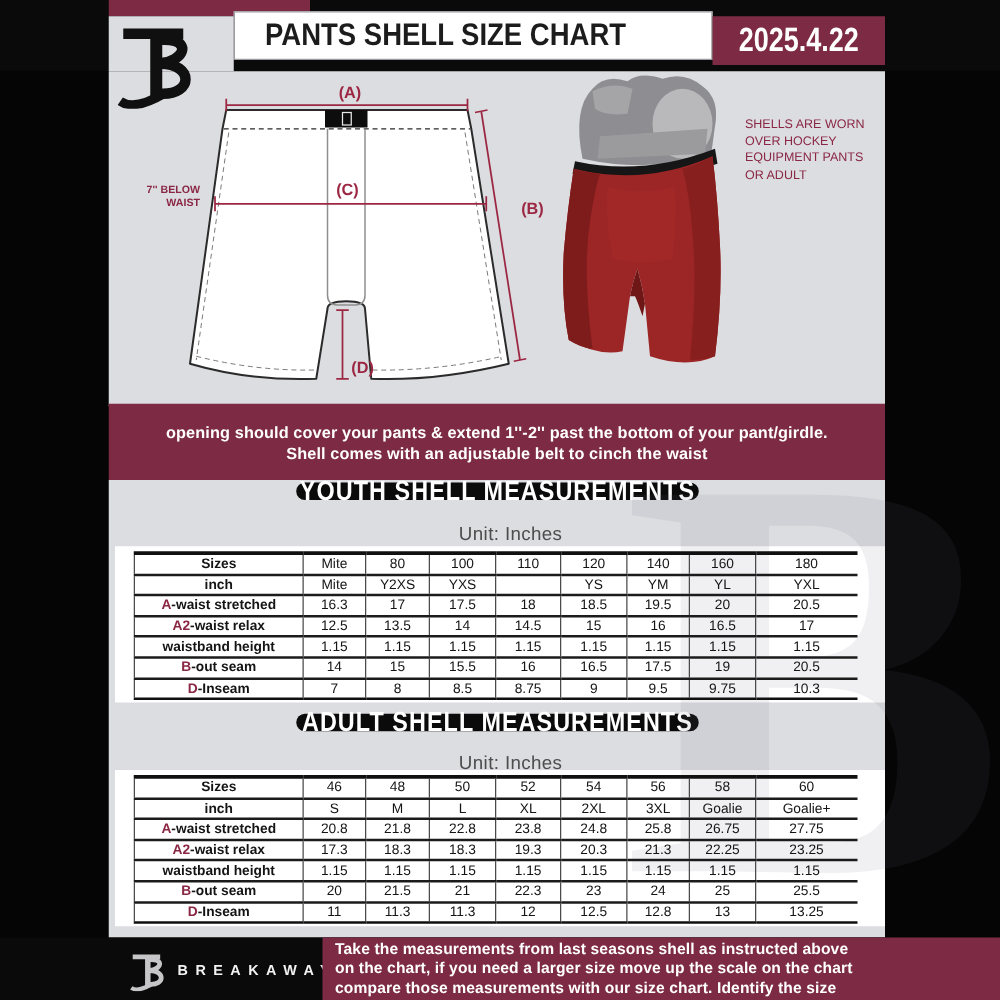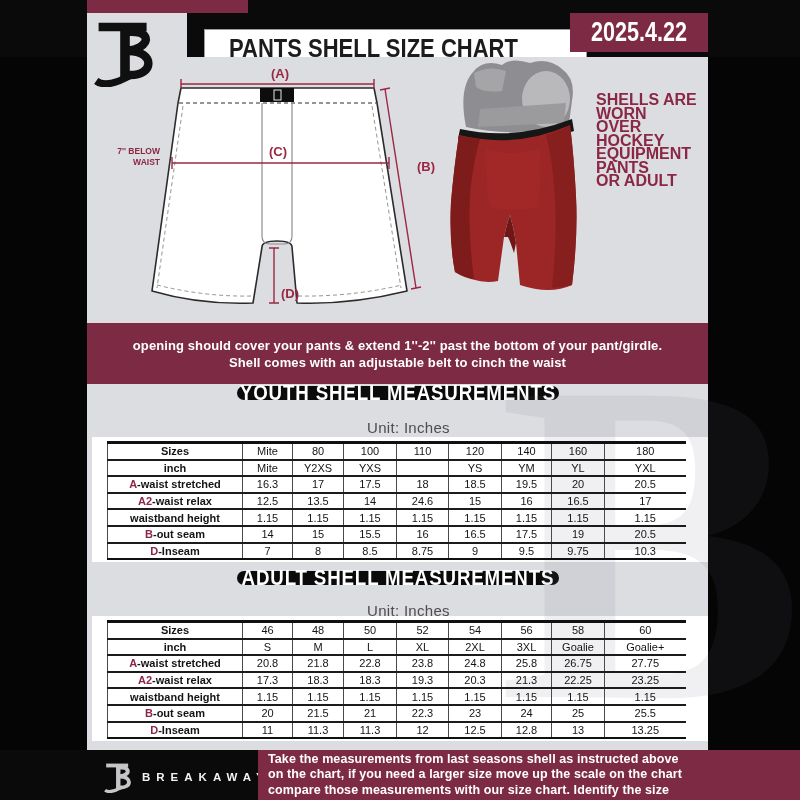--- a/index.html
+++ b/index.html
@@ -8,23 +8,23 @@
     background:#050505;
     font-family:"Liberation Sans",sans-serif;
   }
   .abs{position:absolute;}
 
   
   .hdr-band{left:0;top:0;width:800px;height:57px;background:#0a0a0a;}
   .hdr-maroon-strip{left:87px;top:0;width:161px;height:13px;background:#7d2b45;}
   .hdr-logo-notch{left:87px;top:13px;width:100px;height:44px;background:#dcdde0;}
   .title-bar{
-    left:187px;top:29px;width:383px;height:39px;background:#fff;
+    left:187px;top:9px;width:383px;height:39px;background:#fff;
     border:1px solid #9a9aa0;box-sizing:border-box;
-    display:flex;align-items:center;margin-left:17px;
+    display:flex;align-items:center;
   }
   .title-bar span{
     font-size:25px;font-weight:700;color:#1c1c1c;white-space:nowrap;
     transform:scaleX(0.88);transform-origin:left center;margin-left:24px;letter-spacing:0px;
   }
   .date-box{
     left:570px;top:13px;width:138px;height:39px;background:#7d2b45;
     display:flex;align-items:center;justify-content:center;
   }
   .date-box span{
@@ -34,21 +34,21 @@
   .logo-main{left:94px;top:15px;width:74px;height:72px;z-index:9;}
 
   
   .diagram-sec{left:87px;top:57px;width:621px;height:268px;background:#dcdde0;}
   .below-waist{
     left:100px;top:146px;width:60px;text-align:right;
     color:#8a2744;font-weight:700;font-size:8.5px;line-height:11px;
   }
   .shell-note{
     left:596px;top:93px;width:116px;
-    color:#8a2744;font-weight:700;font-size:16px;line-height:13.5px;
+    color:#8a2744;font-weight:400;font-size:10px;line-height:13.5px;
   }
 
   
   .info-banner{
     left:87px;top:323px;width:621px;height:61px;background:#7d2b45;
     display:flex;flex-direction:column;align-items:center;justify-content:center;
   }
   .info-banner div{
     color:#fff;font-size:13px;font-weight:700;line-height:17px;white-space:nowrap;
     letter-spacing:0.1px;
@@ -260,21 +260,21 @@
           <td>18.5</td>
           <td>19.5</td>
           <td>20</td>
           <td>20.5</td>
         </tr>
         <tr>
           <td class="lbl"><span class="pfx">A2</span>-waist relax</td>
           <td>12.5</td>
           <td>13.5</td>
           <td>14</td>
-          <td>24.6</td>
+          <td>14.5</td>
           <td>15</td>
           <td>16</td>
           <td>16.5</td>
           <td>17</td>
         </tr>
         <tr>
           <td class="lbl">waistband height</td>
           <td>1.15</td>
           <td>1.15</td>
           <td>1.15</td>

